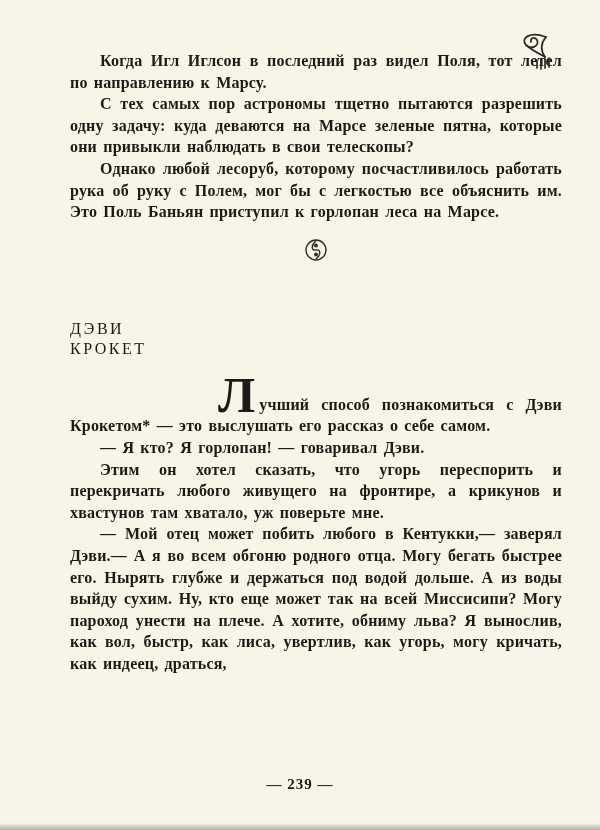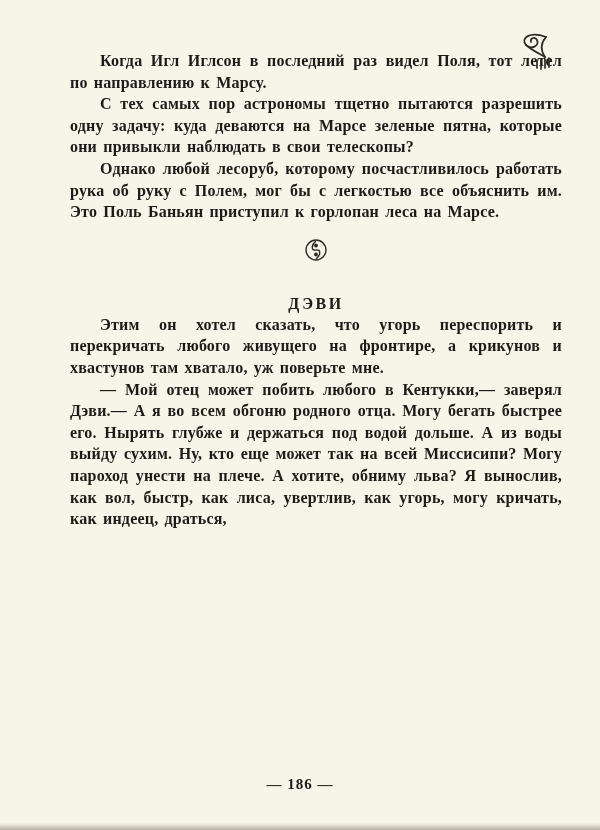--- a/index.html
+++ b/index.html
@@ -32,24 +32,24 @@
     word-spacing: 2px;
     letter-spacing: 0.2px;
   }
 
   .divider {
     display: flex; justify-content: center; align-items: center;
     margin-top: 14px; height: 26px;
   }
 
   .title {
-    margin-top: 31px;
-    text-align: center;
+    margin-top: 56px;
+    text-align: left;
     font-size: 16px;
-    font-weight: bold;
+    font-weight: normal;
     letter-spacing: 2.5px;
     line-height: 20px;
   }
 
   p.opening {
     margin-top: 34px;
     text-indent: 148px;
   }
   .dropcap {
     font-size: 50px;
@@ -102,22 +102,25 @@
         <circle cx="13" cy="13" r="10"></circle>
         <path d="M13 4 C8 8, 8 14, 13 13 C18 12, 18 18, 13 22"></path>
         <circle cx="13" cy="8.5" r="1.2" fill="#2b2b26"></circle>
         <circle cx="13" cy="17.5" r="1.2" fill="#2b2b26"></circle>
       </g>
     </svg>
   </div>
 
   <div class="title">
     <div>ДЭВИ</div>
+    <div>КРОКЕТ</div>
   </div>
 
+  <p class="para opening"><span class="dropcap">Л</span><span>учший способ познакомиться с Дэви Крокетом* — это выслушать его рассказ о себе самом.</span></p>
 
+  <p class="para">— Я кто? Я горлопан! — говаривал Дэви.</p>
   <p class="para">Этим он хотел сказать, что угорь переспорить и перекричать любого живущего на фронтире, а крикунов и хвастунов там хватало, уж поверьте мне.</p>
   <p class="para">— Мой отец может побить любого в Кентукки,— заверял Дэви.— А я во всем обгоню родного отца. Могу бегать быстрее его. Нырять глубже и держаться под водой дольше. А из воды выйду сухим. Ну, кто еще может так на всей Миссисипи? Могу пароход унести на плече. А хотите, обниму льва? Я вынослив, как вол, быстр, как лиса, увертлив, как угорь, могу кричать, как индеец, драться,</p>
 
-  <div class="pageno">— 186 —</div>
+  <div class="pageno">— 239 —</div>
 
   <div class="scan-edge"></div>
 </div>
 
 </body></html>

